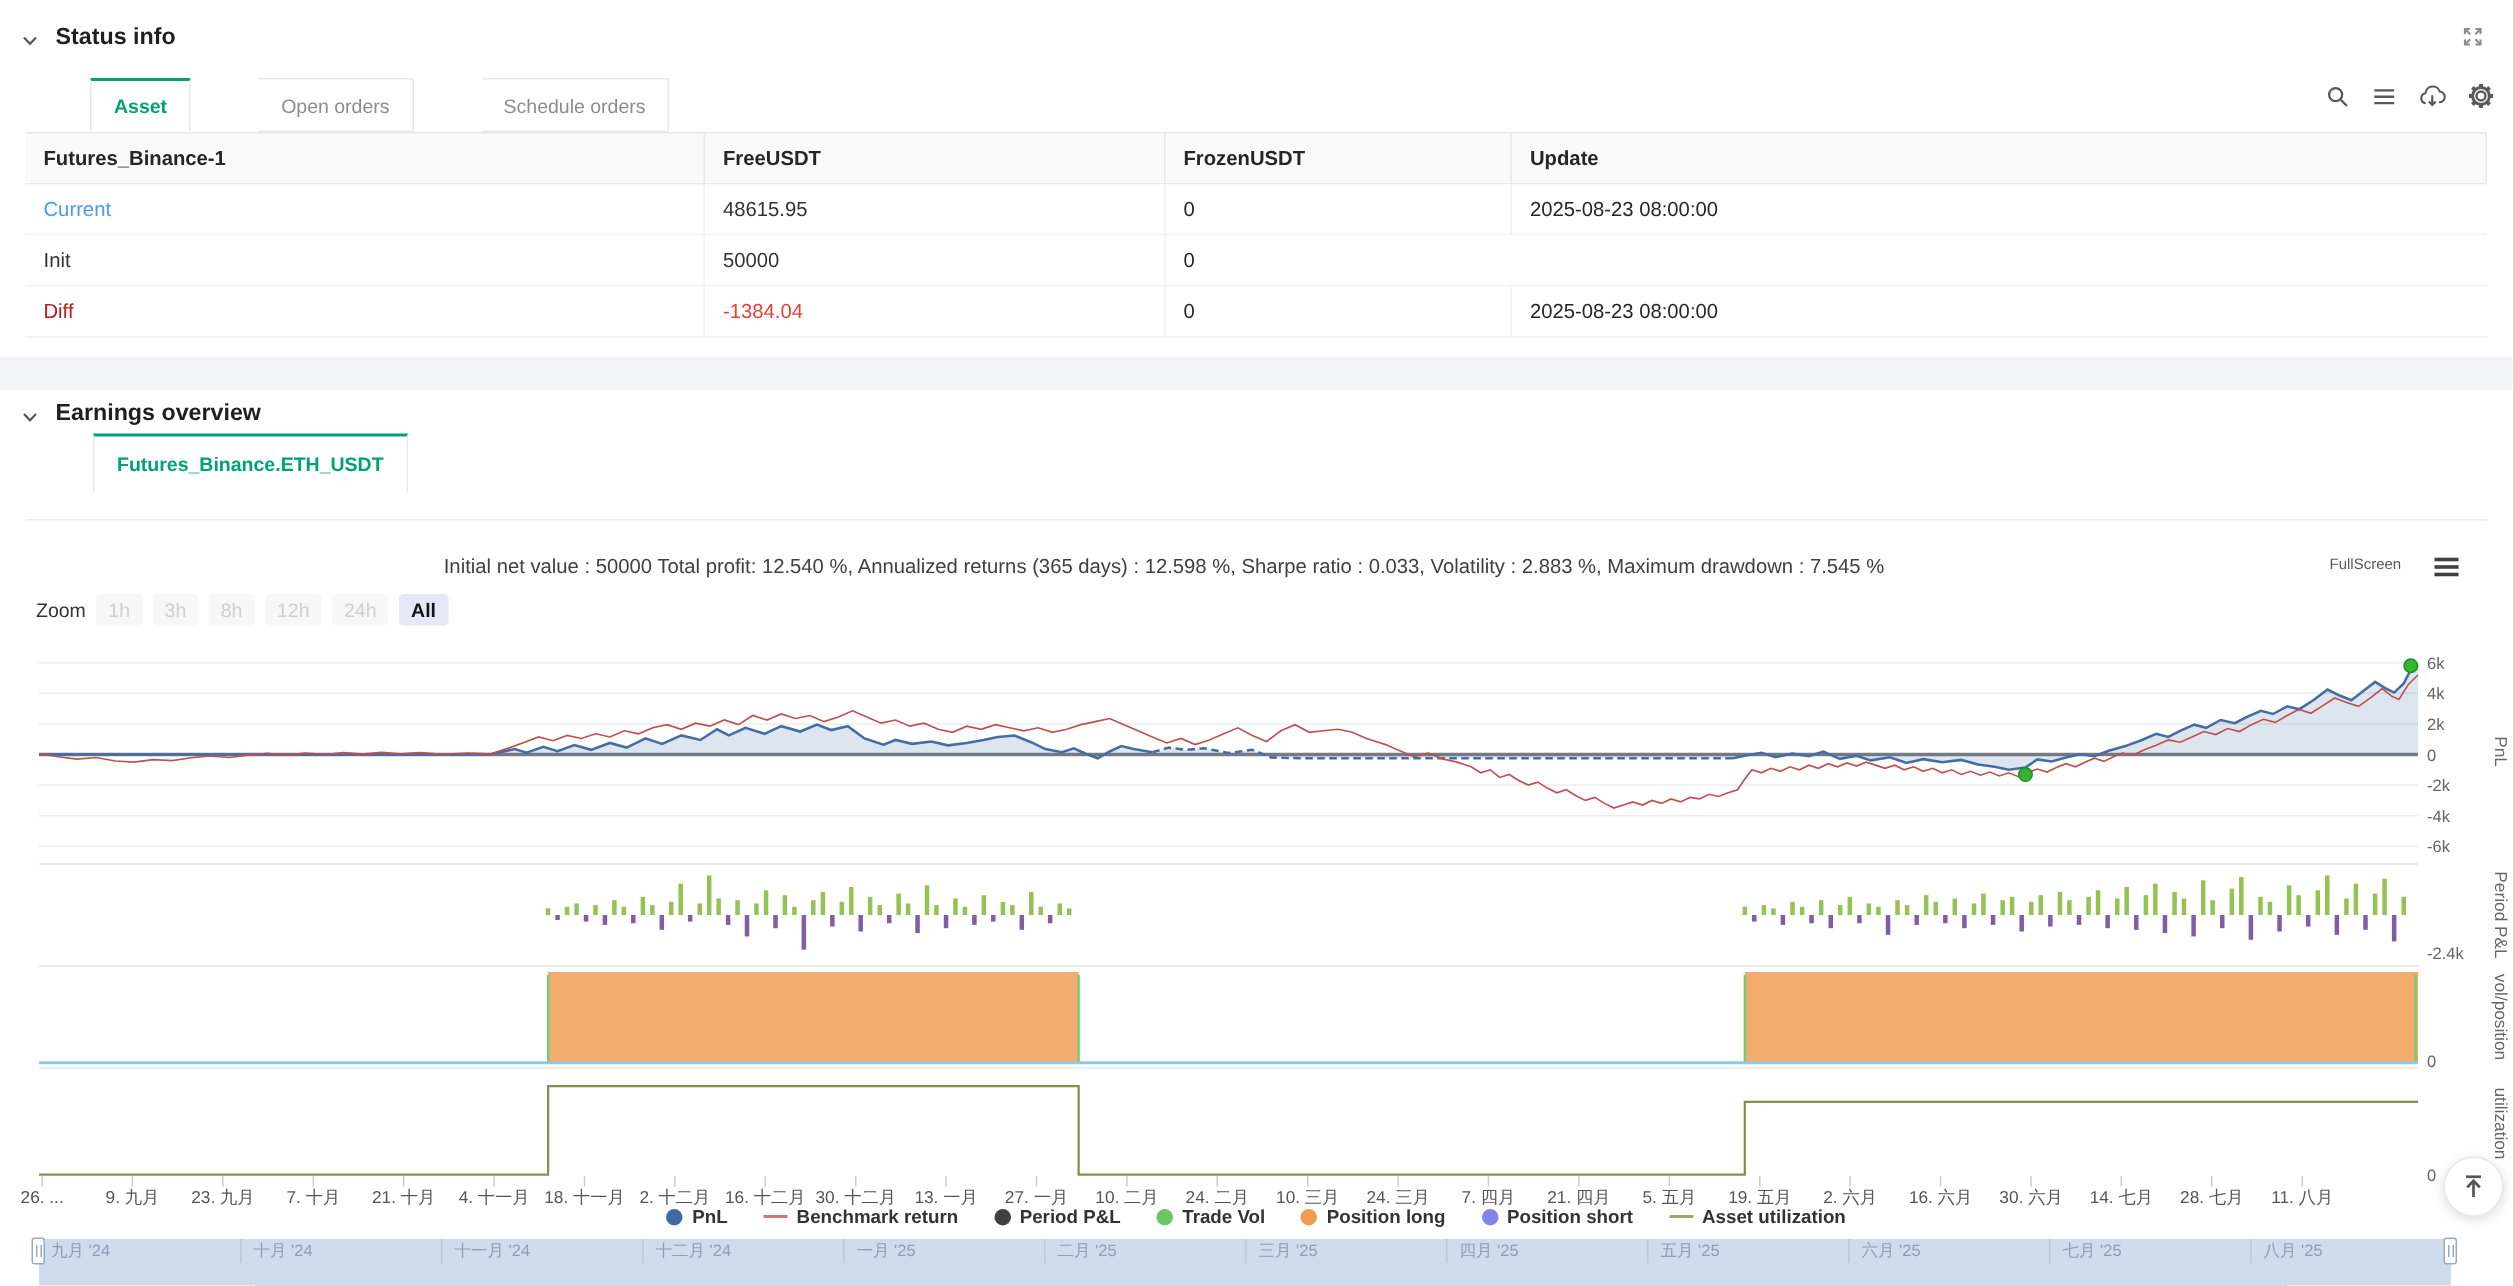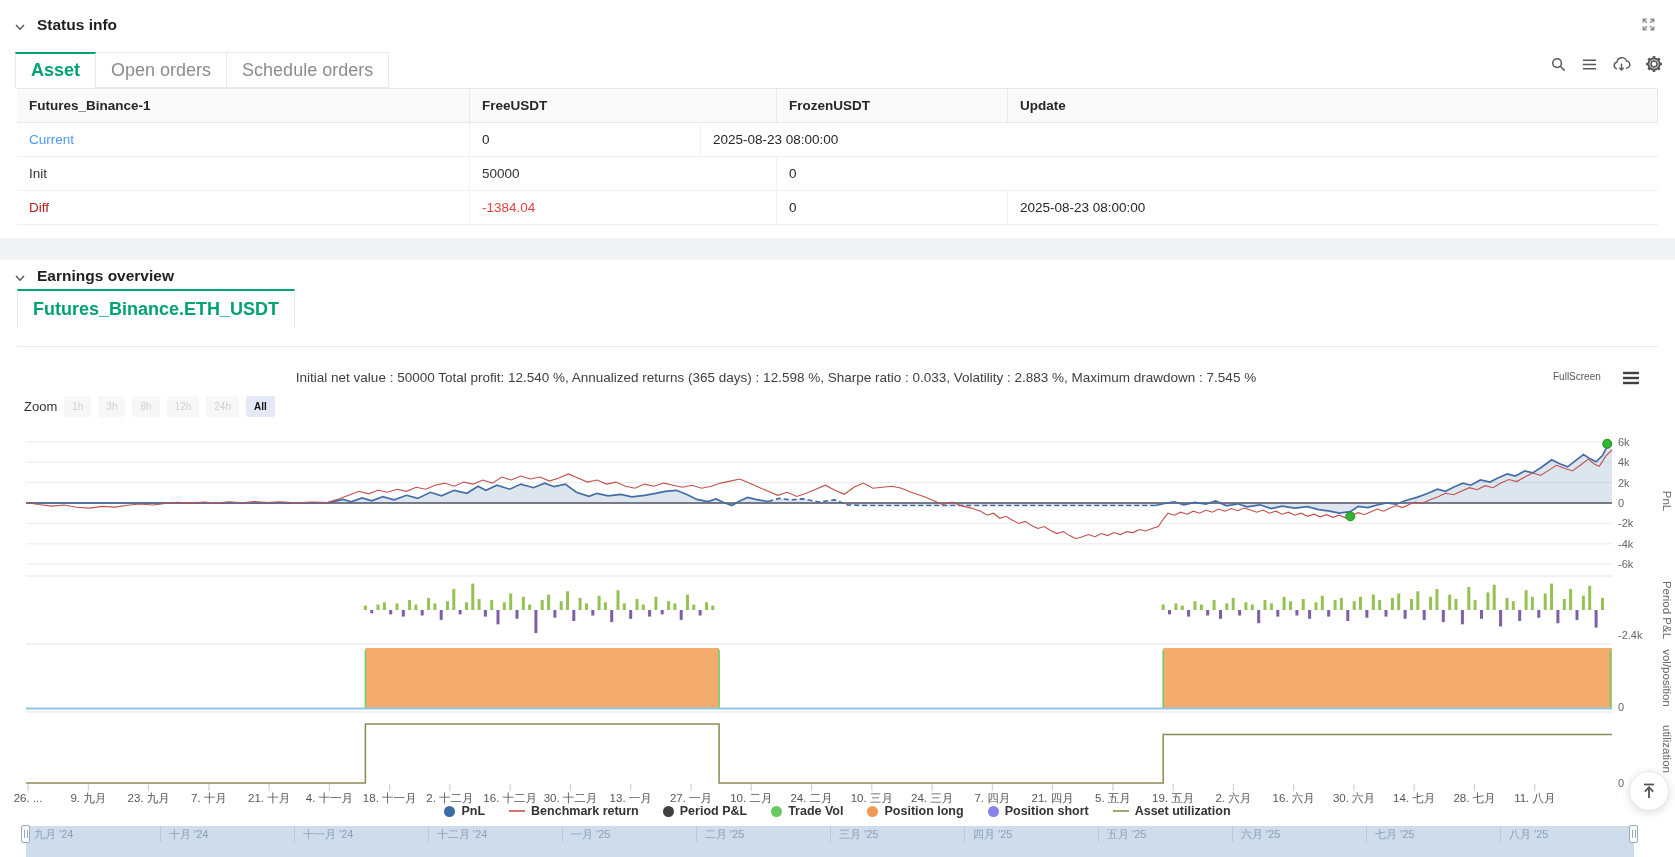--- a/index.html
+++ b/index.html
@@ -4,39 +4,39 @@
 <style>
   html,body{margin:0;padding:0;background:#fff;}
   body{width:1675px;height:857px;position:relative;font-family:"Liberation Sans",sans-serif;overflow:hidden;color:#262626;}
   .wrap{position:absolute;left:0;top:0;width:1675px;height:857px;background:#fff;}
   .band{position:absolute;left:0;top:238px;width:1675px;height:22px;background:#f2f3f5;}
   .sec-title{position:absolute;font-size:15.5px;font-weight:bold;color:#1f1f1f;}
   .chev{position:absolute;width:12px;height:12px;}
   .iconbtn{cursor:pointer;}
   
   .tabbar{position:absolute;display:flex;align-items:stretch;}
-  .tabbar .tab{box-sizing:border-box;padding:0 15px;display:flex;align-items:center;font-size:18px;color:#8c8c8c;background:#fff;border:1px solid #e9e9e9;border-left-width:0;cursor:pointer;}
+  .tabbar .tab{box-sizing:border-box;padding:0 15px;display:flex;align-items:center;font-size:13px;color:#8c8c8c;background:#fff;border:1px solid #e9e9e9;border-left-width:0;cursor:pointer;margin-left:45px;}
   .tabbar .tab:first-child{border-left-width:1px;}
   .tabbar .tab.active{color:#00a273;border-top:2px solid #00a273;border-bottom:1px solid #fff;font-weight:bold;}
   .tabline{position:absolute;left:17px;width:1641px;height:0;border-bottom:1px solid #ececec;}
   
   .tbl{position:absolute;left:17px;top:88px;width:1641px;font-size:13.5px;}
   .trow{display:flex;height:33px;align-items:center;border-bottom:1px solid #f0f0f0;background:#fff;text-align:right;}
   .trow.head{background:#fafafa;font-weight:bold;border-top:1px solid #e8e8e8;border-bottom:1px solid #e8e8e8;color:#262626;}
   .tcell{box-sizing:border-box;padding:0 12px;height:100%;display:flex;align-items:center;border-right:1px solid #f2f2f2;overflow:hidden;white-space:nowrap;}
   .trow.head .tcell{border-right:1px solid #e8e8e8;}
   .tcell:last-child{border-right:none;}
   .c0{width:453px;} .c1{width:307px;} .c2{width:231px;} .c3{width:650px;}
   
   .tools{position:absolute;left:1550px;top:55px;display:flex;gap:14px;align-items:center;}
   
   .stats{position:absolute;left:26px;top:370px;width:1500px;text-align:center;font-size:13.5px;color:#404040;}
   .fullscreen{position:absolute;left:1553px;top:371px;font-size:10px;color:#595959;cursor:pointer;}
   .zoomrow{position:absolute;left:24px;top:396px;display:flex;align-items:center;font-size:13px;color:#333;}
-  .zbtn{display:inline-block;height:21px;line-height:21px;padding:0 8px;border-radius:3px;margin-left:7px;font-size:10px;background:#f7f7f7;color:#cfcfcf;cursor:pointer;}
+  .zbtn{display:inline-block;height:21px;line-height:21px;padding:0 8px;border-radius:3px;margin-left:7px;font-size:13px;background:#f7f7f7;color:#cfcfcf;cursor:pointer;}
   .zbtn.active{background:#e5e8f6;color:#141414;font-weight:bold;}
   
   .legend{position:absolute;left:0;top:804px;width:1675px;display:flex;justify-content:center;gap:24px;align-items:center;font-size:12.5px;font-weight:bold;color:#333;}
   .legend .item{display:flex;align-items:center;gap:6px;cursor:pointer;}
   .sw-dot{width:11px;height:11px;border-radius:50%;}
   .sw-line{width:16px;height:0;border-top:2.5px solid;}
   
   .nav{position:absolute;left:26px;top:826px;width:1608px;height:31px;background:#cedceb;display:flex;}
   .nav .cell{box-sizing:border-box;width:134px;height:16px;border-left:1px solid #b6c8dc;font-size:11px;color:#8ba0b8;line-height:16px;padding-left:8px;overflow:hidden;white-space:nowrap;}
   .nav .cell:first-child{border-left:none;}
@@ -108,20 +108,21 @@
 
   <div class="tbl" id="assetTable">
       <div class="trow head">
         <div class="tcell c0">Futures_Binance-1</div>
         <div class="tcell c1">FreeUSDT</div>
         <div class="tcell c2">FrozenUSDT</div>
         <div class="tcell c3">Update</div>
       </div>
       <div class="trow">
         <div class="tcell c0" style="color: rgb(76, 154, 237);">Current</div>
+        <div class="tcell c1" style="color: rgb(51, 51, 51);">48615.95</div>
         <div class="tcell c2">0</div>
         <div class="tcell c3">2025-08-23 08:00:00</div>
       </div>
       <div class="trow">
         <div class="tcell c0" style="color: rgb(51, 51, 51);">Init</div>
         <div class="tcell c1" style="color: rgb(51, 51, 51);">50000</div>
         <div class="tcell c2">0</div>
       </div>
       <div class="trow">
         <div class="tcell c0" style="color: #b91c1c;">Diff</div>

